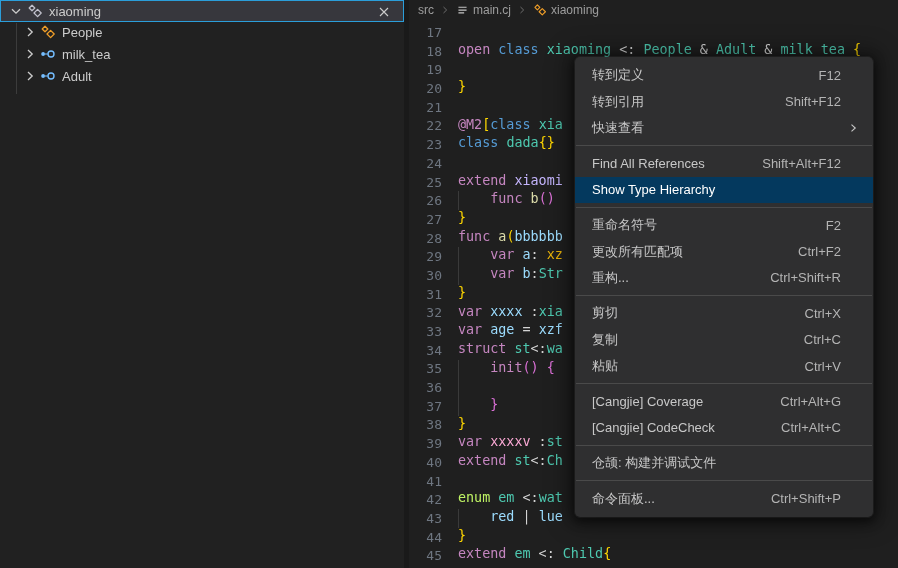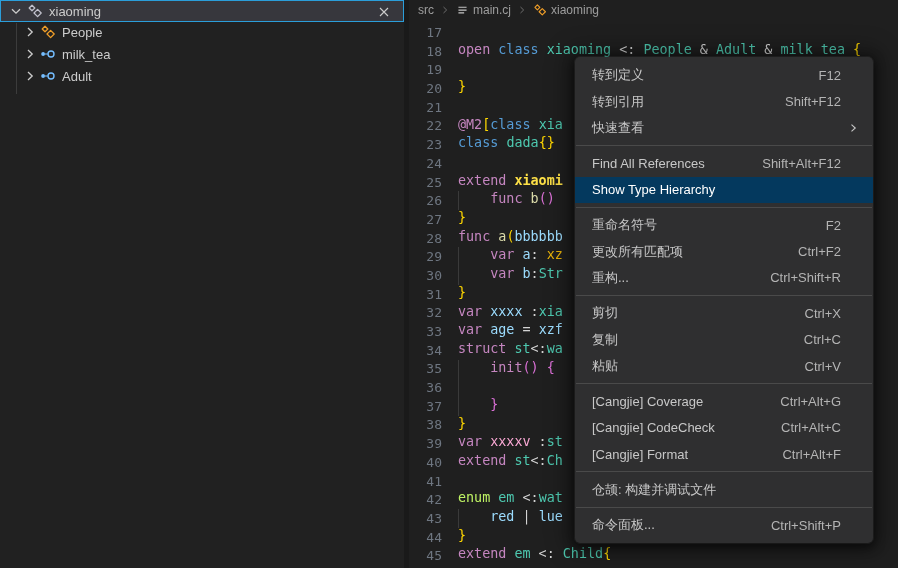--- a/index.html
+++ b/index.html
@@ -174,21 +174,21 @@
       <div class="crow">
         <span class="ln">23</span>
         <span class="ct"><span style="color: rgb(86, 156, 214);">class </span><span style="color: rgb(78, 201, 176);">dada</span><span style="color: rgb(255, 215, 0);">{}</span></span>
       </div>
       <div class="crow">
         <span class="ln">24</span>
         <span class="ct"></span>
       </div>
       <div class="crow">
         <span class="ln">25</span>
-        <span class="ct"><span style="color: rgb(197, 134, 192);">extend </span><span style="color: #fde047; font-weight: bold;">xiaomi</span></span>
+        <span class="ct"><span style="color: rgb(197, 134, 192);">extend </span><span style="color: #c4b5fd;">xiaomi</span></span>
       </div>
       <div class="crow">
         <span class="ln">26</span>
         <span class="ct guide"><span style="color: rgb(212, 212, 212);">    </span><span style="color: rgb(197, 134, 192);">func </span><span style="color: rgb(220, 220, 170);">b</span><span style="color: rgb(218, 112, 214);">()</span></span>
       </div>
       <div class="crow">
         <span class="ln">27</span>
         <span class="ct"><span style="color: rgb(255, 215, 0);">}</span></span>
       </div>
       <div class="crow">
@@ -351,24 +351,20 @@
     </div>
     <div class="msep"></div>
     <div class="mi">
       <span>[Cangjie] Coverage</span>
       <span class="sc">Ctrl+Alt+G</span>
     </div>
     <div class="mi">
       <span>[Cangjie] CodeCheck</span>
       <span class="sc">Ctrl+Alt+C</span>
     </div>
-    <div class="mi">
-      <span>[Cangjie] Format</span>
-      <span class="sc">Ctrl+Alt+F</span>
-    </div>
     <div class="msep"></div>
     <div class="mi">
       <span>仓颉: 构建并调试文件</span>
     </div>
     <div class="msep"></div>
     <div class="mi">
       <span>命令面板...</span>
       <span class="sc">Ctrl+Shift+P</span>
     </div>
   </div>

